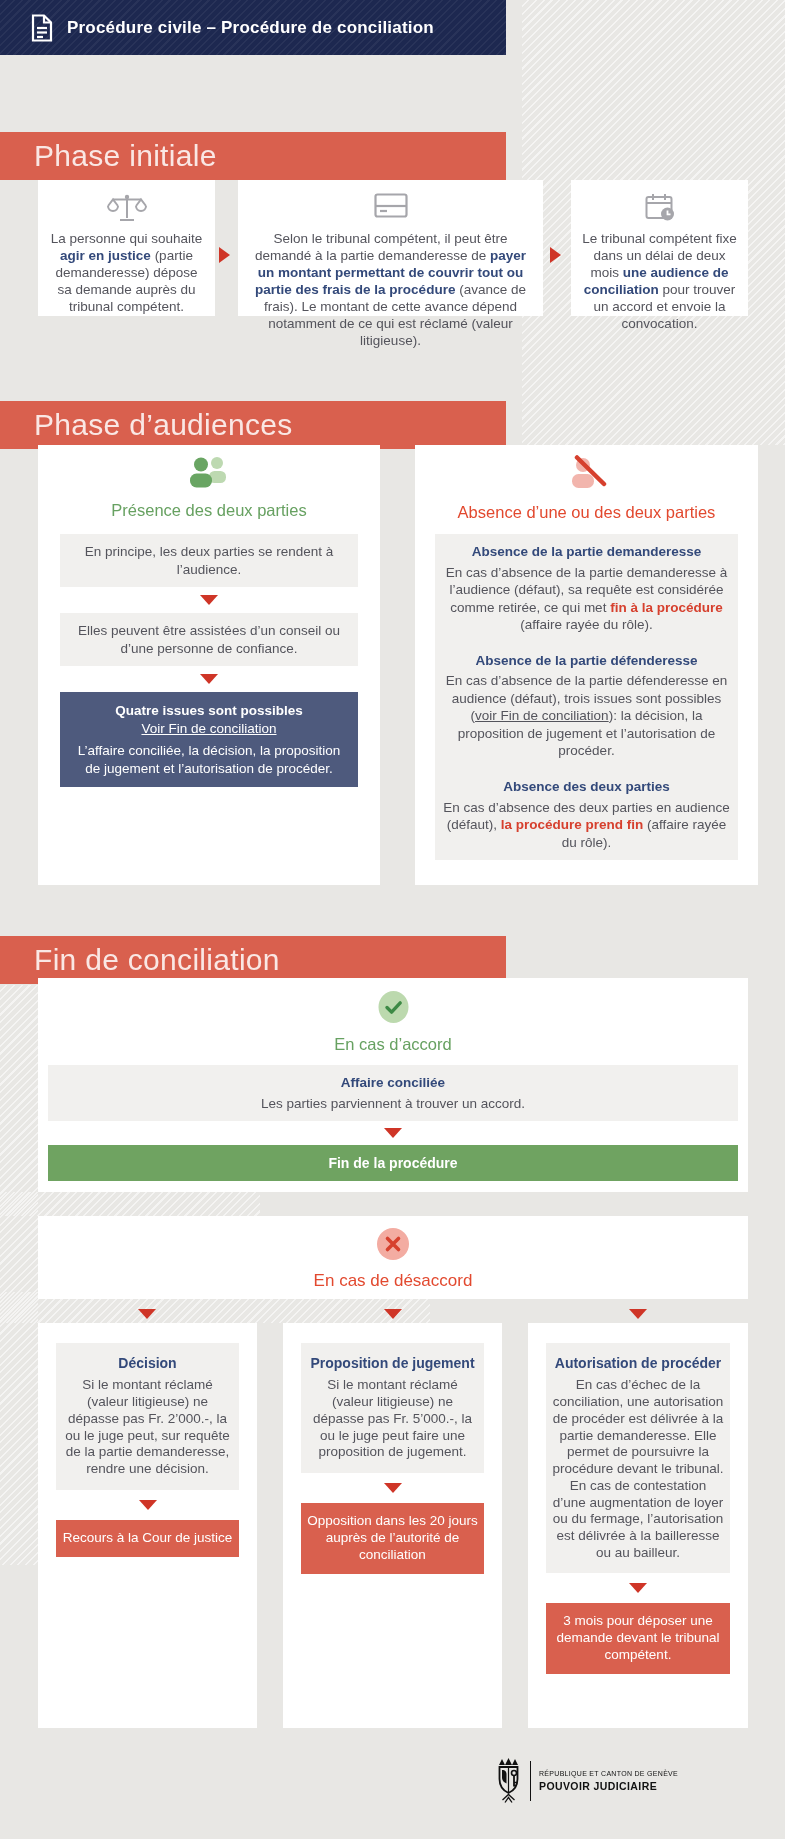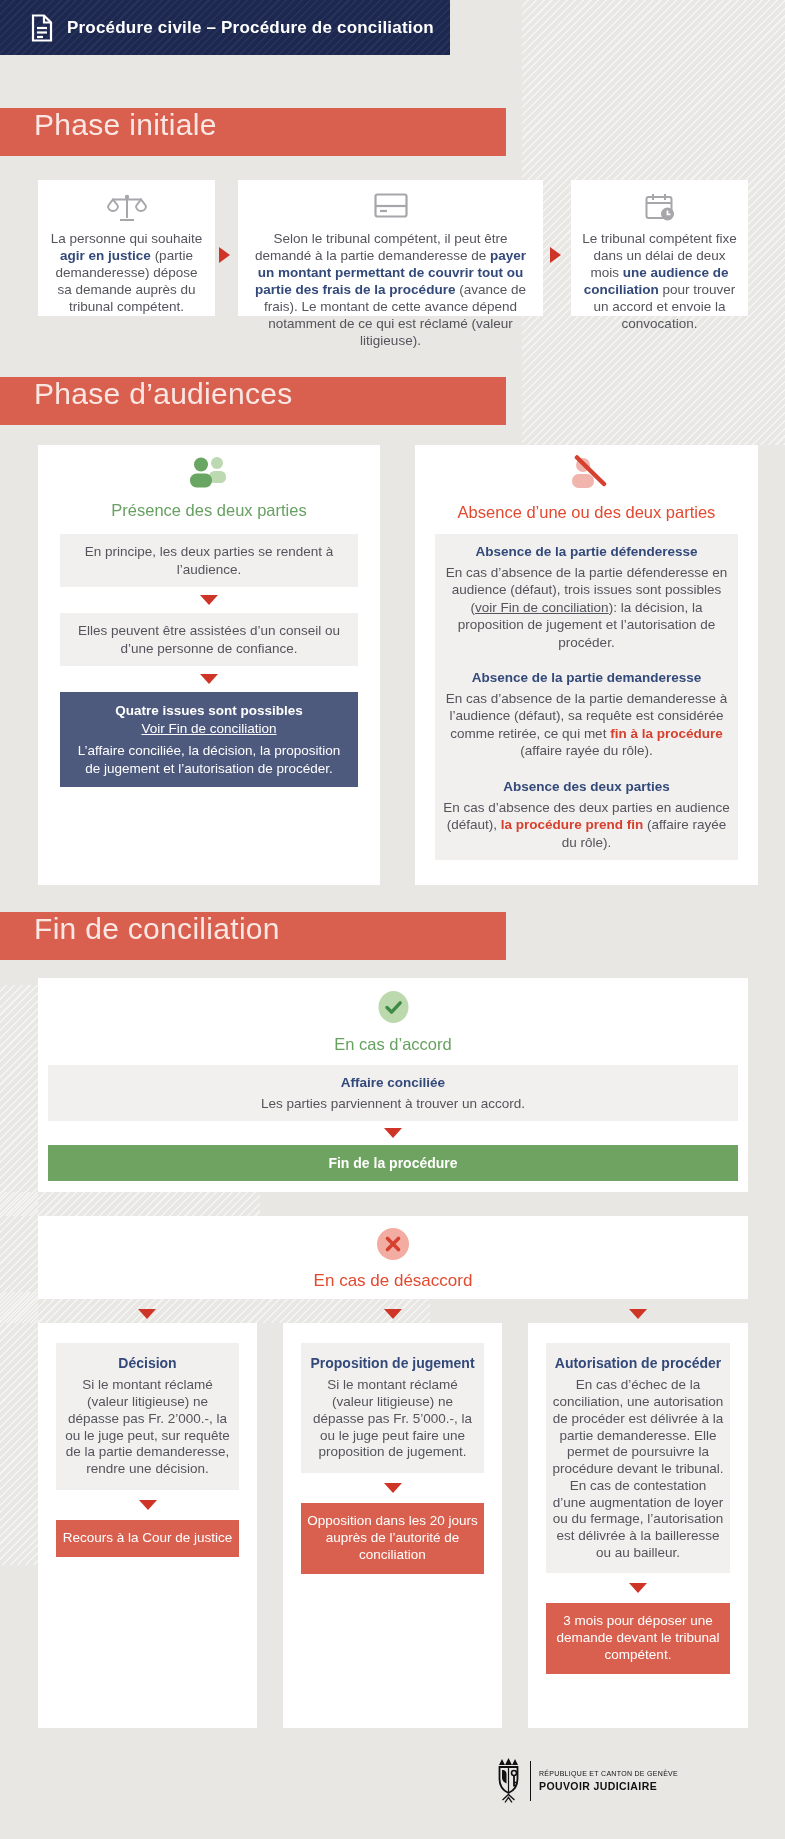--- a/index.html
+++ b/index.html
@@ -7,30 +7,30 @@
         font-family:"Liberation Sans","DejaVu Sans",sans-serif;color:#54545c;}
   
   .stripes{position:absolute;background:repeating-linear-gradient(135deg,
            rgba(255,255,255,0) 0 4px, rgba(255,255,255,.55) 4px 5.5px);}
   #st-topright{left:522px;top:0;width:263px;height:445px;}
   #st-left{left:0;top:985px;width:38px;height:580px;}
   #st-band1{left:0;top:1192px;width:260px;height:24px;}
   #st-band2{left:0;top:1292px;width:430px;height:31px;}
 
   
-  .topbar{position:absolute;left:0;top:0;width:450px;height:55px;background:#1d2850;
+  .topbar{position:absolute;left:0;top:0;width:506px;height:55px;background:#1d2850;
           display:flex;align-items:center;gap:13px;padding-left:30px;box-sizing:border-box;text-align:center;}
   .topbar .hatch{position:absolute;inset:0;background:repeating-linear-gradient(135deg,
           rgba(255,255,255,0) 0 4px, rgba(255,255,255,.05) 4px 5.5px);pointer-events:none;}
   .topbar h1{margin:0;color:#fff;font-size:17px;font-weight:bold;letter-spacing:.2px;position:relative;}
 
   
   .banner{position:absolute;left:0;width:506px;height:48px;background:#d9604e;
           color:rgba(255,255,255,.85);font-size:30px;font-weight:300;
-          display:flex;align-items:flex-start;padding-left:34px;box-sizing:border-box;letter-spacing:.3px;}
+          display:flex;align-items:center;padding-left:34px;box-sizing:border-box;letter-spacing:.3px;margin-top:24px;}
   #banner-initiale{top:108px;} #banner-audiences{top:377px;} #banner-fin{top:912px;}
 
   
   .step-box{position:absolute;top:180px;height:136px;background:#fff;box-sizing:border-box;
             padding:13px 9px 8px;text-align:center;font-size:13.5px;line-height:1.26;}
   #step1{left:38px;width:177px;} #step2{left:238px;width:305px;} #step3{left:571px;width:177px;}
   .step-box .ic{height:30px;margin-bottom:7px;}
   .step-box b{color:#33497a;}
   .arr-right{position:absolute;width:0;height:0;border-top:8px solid transparent;
              border-bottom:8px solid transparent;border-left:11px solid #cf3527;}
@@ -195,27 +195,27 @@
 
   <div class="card" id="card-absence">
     <div>
       <svg width="42" height="36" viewBox="0 0 42 36">
         <circle cx="17" cy="10" r="7" fill="#f2b5ad"></circle>
         <rect x="6" y="19" width="22" height="14" rx="6.5" fill="#f2b5ad"></rect>
         <line x1="11" y1="2.5" x2="38" y2="29" stroke="#d6402e" stroke-width="4.5" stroke-linecap="round"></line>
       </svg>
     </div>
     <h2 class="col-title">Absence d’une ou des deux parties</h2>
-    <div class="gray-box">
-      <p class="gb-title">Absence de la partie défenderesse</p>
-      <p><span>En cas d’absence de la partie défenderesse en audience (défaut), trois issues sont possibles (</span><span class="ref-link">voir Fin de conciliation</span><span>): la décision, la proposition de jugement et l’autorisation de procéder.</span></p>
-    </div>
     <div class="gray-box mt16">
       <p class="gb-title">Absence de la partie demanderesse</p>
       <p><span>En cas d’absence de la partie demanderesse à l’audience (défaut), sa requête est considérée comme retirée, ce qui met </span><span class="red-strong">fin à la procédure</span><span> (affaire rayée du rôle).</span></p>
+    </div>
+    <div class="gray-box">
+      <p class="gb-title">Absence de la partie défenderesse</p>
+      <p><span>En cas d’absence de la partie défenderesse en audience (défaut), trois issues sont possibles (</span><span class="ref-link">voir Fin de conciliation</span><span>): la décision, la proposition de jugement et l’autorisation de procéder.</span></p>
     </div>
     <div class="gray-box mt14">
       <p class="gb-title">Absence des deux parties</p>
       <p><span>En cas d’absence des deux parties en audience (défaut), </span><span class="red-strong">la procédure prend fin</span><span> (affaire rayée du rôle).</span></p>
     </div>
   </div>
 
   <div class="banner" id="banner-fin">
     <span>Fin de conciliation</span>
   </div>

